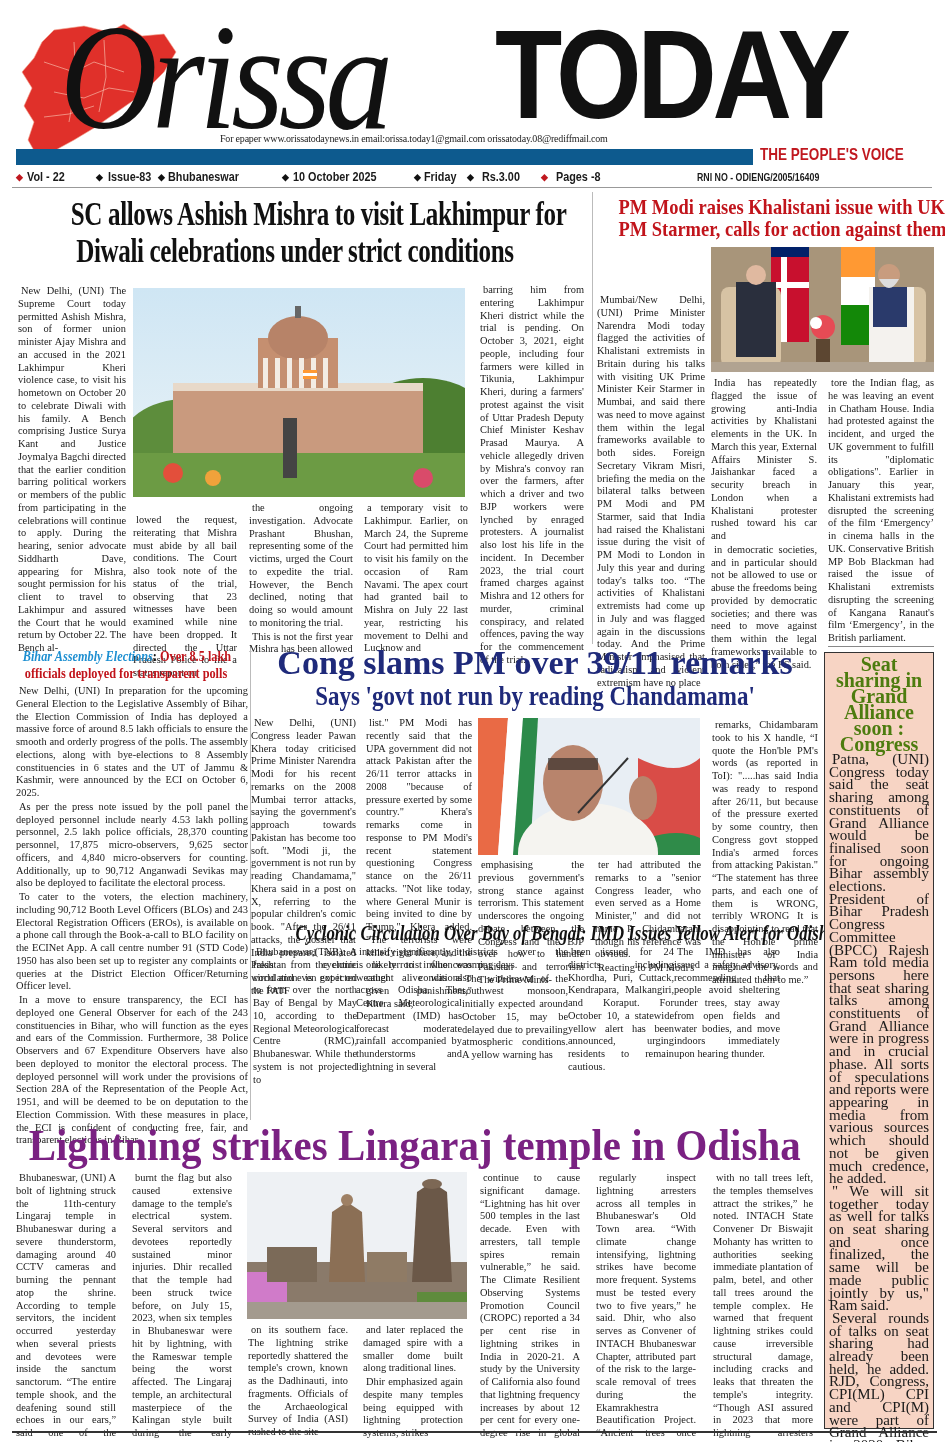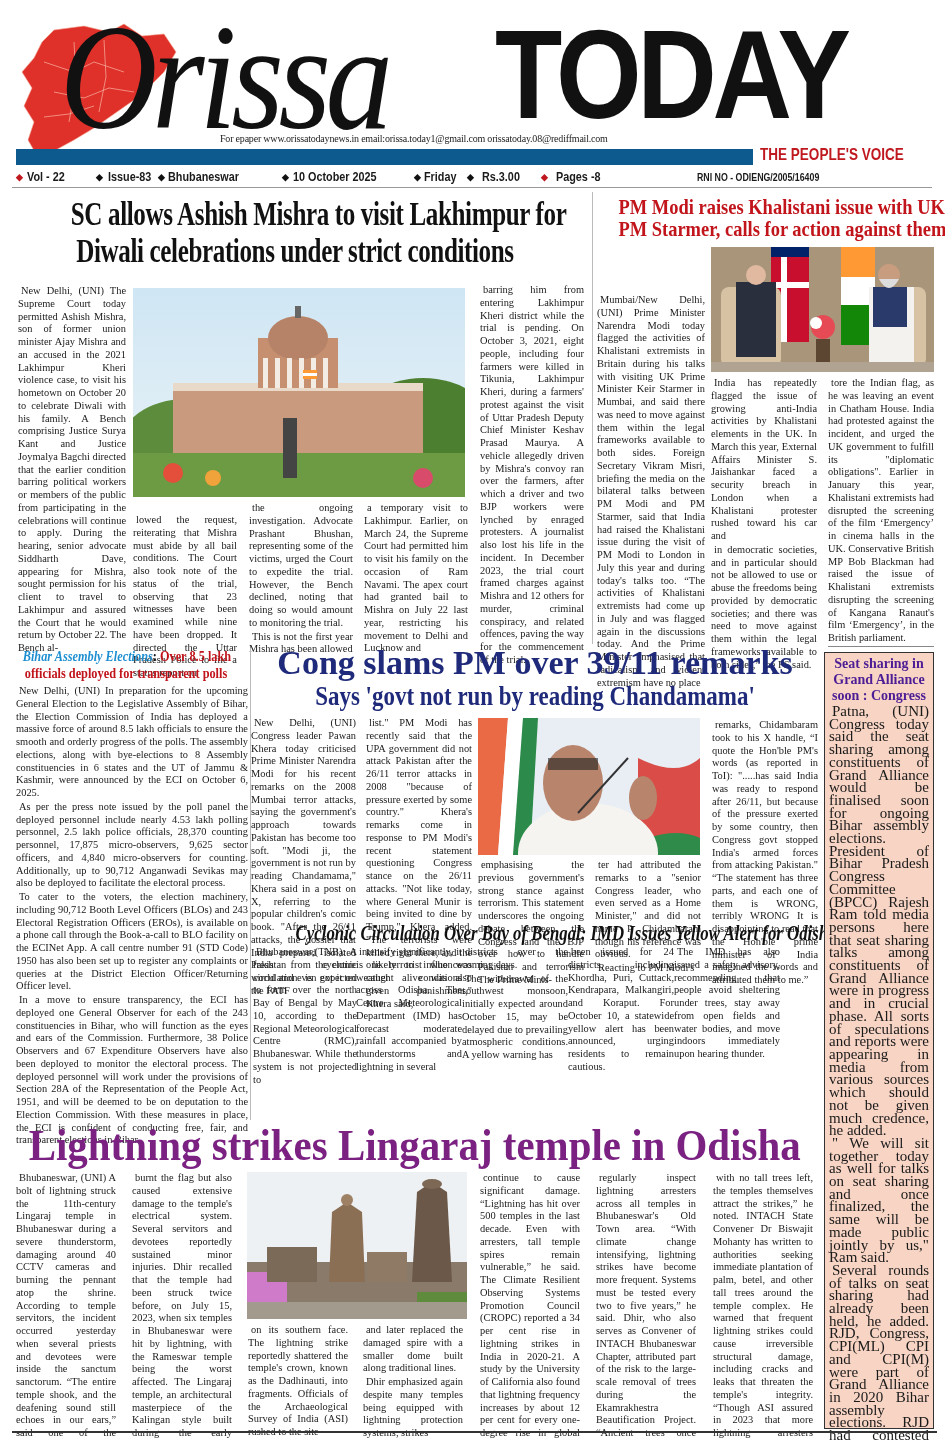--- a/index.html
+++ b/index.html
@@ -28,21 +28,21 @@
   .hl-bihar .blk { color: #111; }
   .hl-cong1 { left: 250px; top: 645px; width: 570px; font-size: 34px; line-height: 36px; color: #1f2a7a; }
   .hl-cong2 { left: 250px; top: 681px; width: 570px; font-size: 27px; line-height: 30px; color: #1f2a7a; transform: scaleX(0.85); }
   .hl-cyc { left: 250px; top: 922px; width: 570px; font-size: 20px; line-height: 22px; color: #111; font-style: italic; transform: scaleX(0.84); }
   .hl-light { left: 0; top: 1122px; width: 820px; font-size: 44px; line-height: 48px; color: #7a2182; transform: scaleX(0.93); }
   
   .img { position: absolute; overflow: hidden; }
   .img svg { width: 100%; height: 100%; display: block; }
   
   .sidebox { position: absolute; left: 824px; top: 652px; width: 110px; height: 777px; background: #f7d4c4; border: 1.5px solid #333; padding: 3px 4px; }
-  .sidebox-title { font-family: "Liberation Serif", serif; font-weight: bold; font-size: 14px; line-height: 16px; text-align: center; color: #4c1d95; margin-bottom: 1px; }
+  .sidebox-title { font-family: "Liberation Serif", serif; font-weight: bold; font-size: 20px; line-height: 16px; text-align: center; color: #4d7c0f; margin-bottom: 1px; }
   .sidebox .body { font-size: 15px; line-height: 12.7px; text-align: justify; }
   .sidebox .body p { text-indent: 3px; }
   .vline { position: absolute; width: 1px; background: #bbb; }
   .hline { position: absolute; height: 1px; background: #333; }
 </style>
 </head>
 <body>
 
 <div class="mast-map">
   <svg viewBox="0 0 170 135" width="170" height="135">

